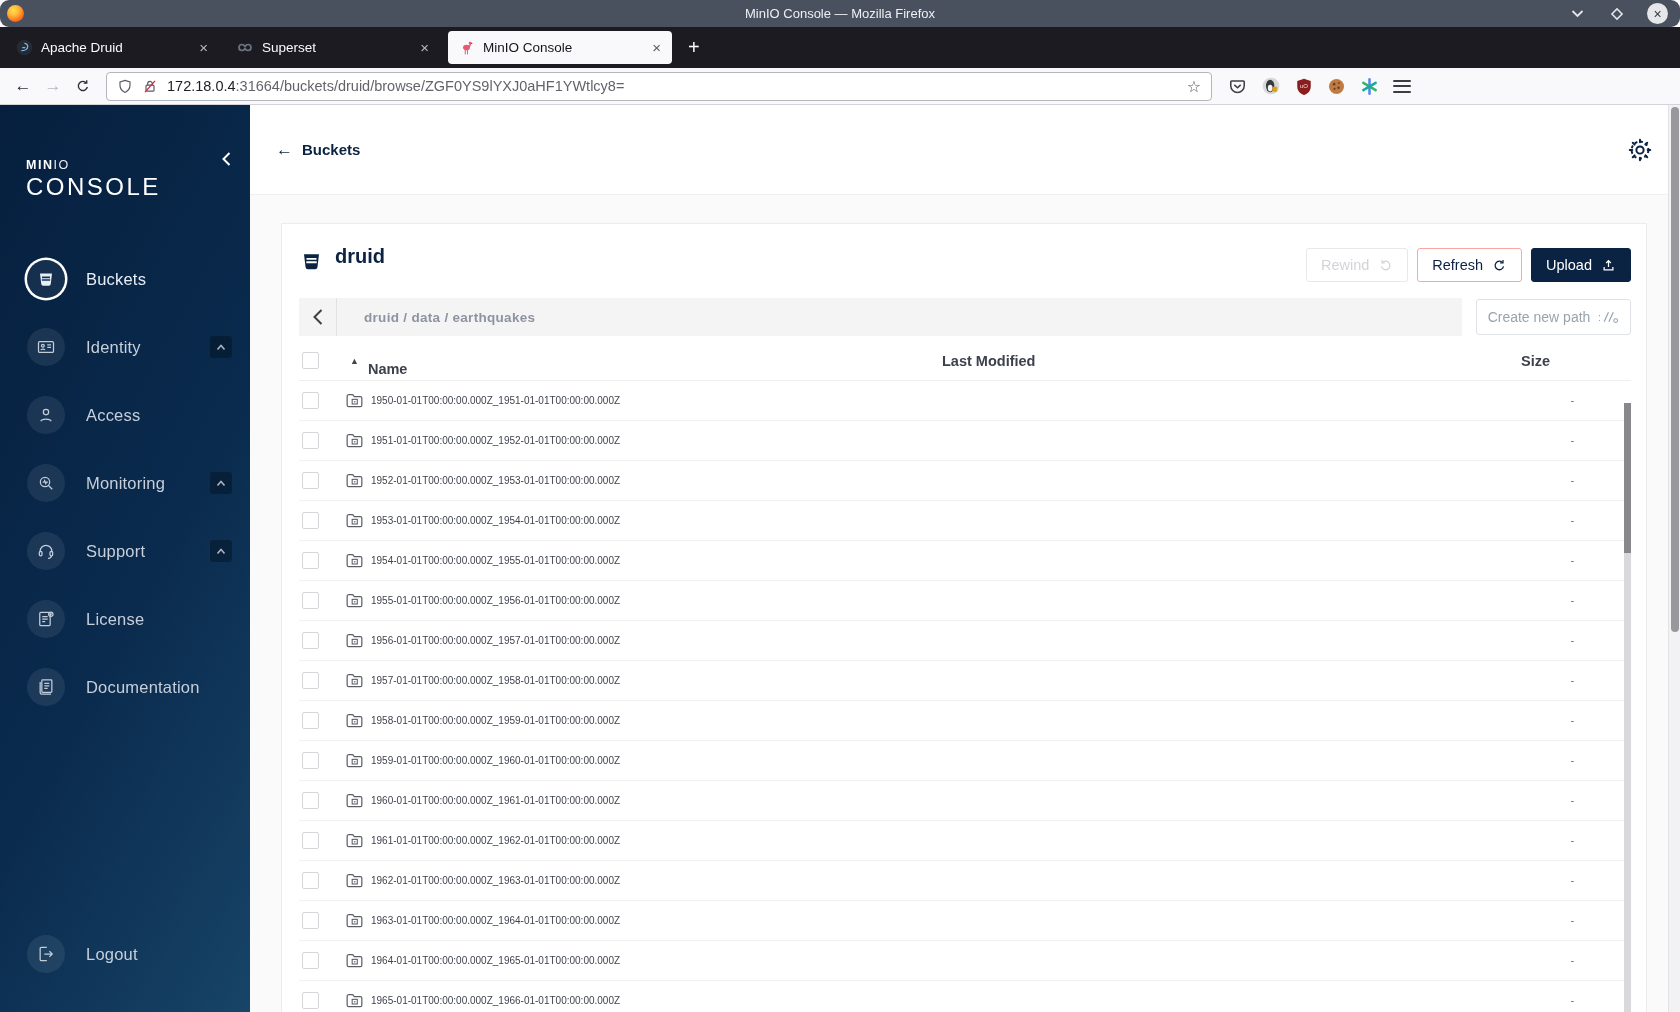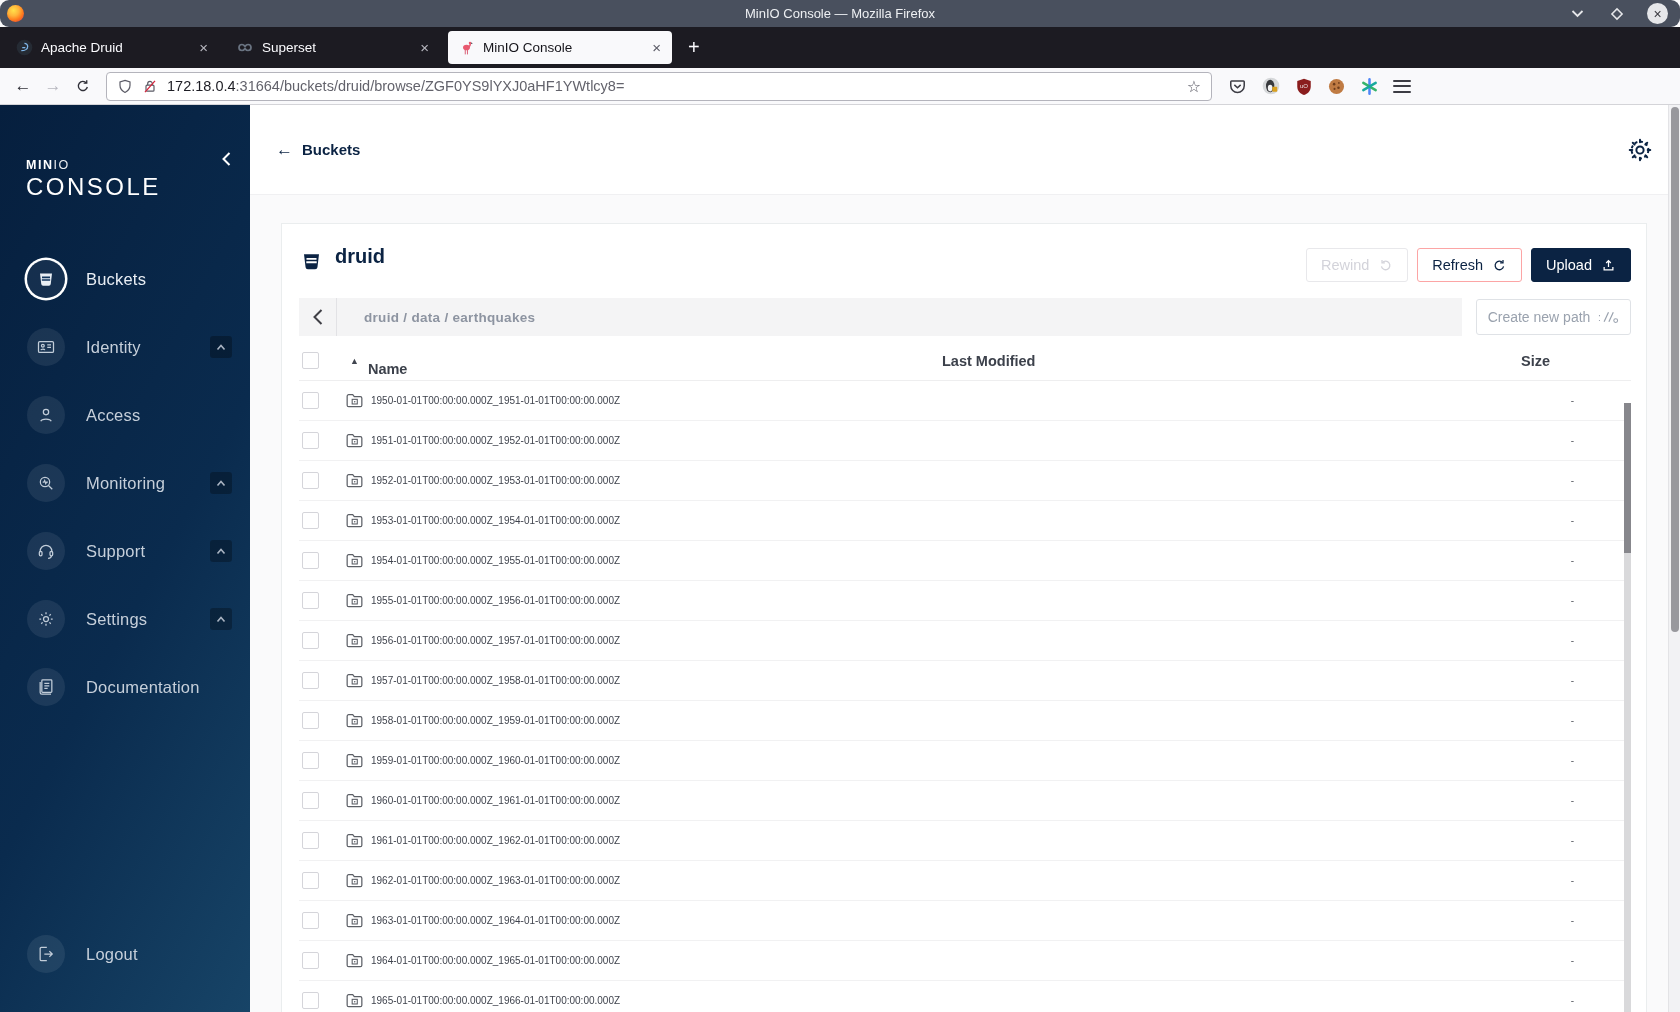--- a/index.html
+++ b/index.html
@@ -331,35 +331,32 @@
               </svg>
             </span>
     <span class="nav-label">Support</span>
   <span class="caret-box">
               <svg width="10" height="7" viewBox="0 0 10 7">
                 <polyline points="1.5,5.5 5,1.5 8.5,5.5" fill="none" stroke="#aab4c2" stroke-width="1.6"></polyline>
               </svg>
             </span>
           </div>
 
-
   <div class="nav-item">
     <span class="icon-circle">
               <svg width="20" height="20" viewBox="0 0 24 24" fill="none" stroke="#c2cdd9" stroke-width="1.5">
-                <circle cx="12" cy="12" r="3"></circle>
-                <path d="M12 4v2.2M12 17.8V20M4 12h2.2M17.8 12H20M6.3 6.3l1.6 1.6M16.1 16.1l1.6 1.6M17.7 6.3l-1.6 1.6M7.9 16.1l-1.6 1.6"></path>
-              </svg>
-            </span>
-    <span class="nav-label">Settings</span>
-  <span class="caret-box">
-              <svg width="10" height="7" viewBox="0 0 10 7">
-                <polyline points="1.5,5.5 5,1.5 8.5,5.5" fill="none" stroke="#aab4c2" stroke-width="1.6"></polyline>
-              </svg>
-            </span>
-          </div>
+                <rect x="4.5" y="4" width="12.5" height="16" rx="1.5"></rect>
+                <path d="M7.5 9h6.5M7.5 12h6.5M7.5 15h3.5"></path>
+                <circle cx="17.8" cy="6.2" r="2.6"></circle>
+                <path d="M16.9 6.2l.7.7 1.2-1.3"></path>
+              </svg>
+            </span>
+    <span class="nav-label">License</span>
+  </div>
+
 
   <div class="nav-item">
     <span class="icon-circle">
               <svg width="20" height="20" viewBox="0 0 24 24" fill="none" stroke="#c2cdd9" stroke-width="1.5">
                 <rect x="7" y="3.5" width="12" height="15" rx="1"></rect>
                 <path d="M10 7.5h6M10 10.5h6M10 13.5h4"></path>
                 <path d="M5 6v12.5a2 2 0 0 0 2 2h11"></path>
               </svg>
             </span>
     <span class="nav-label">Documentation</span>

